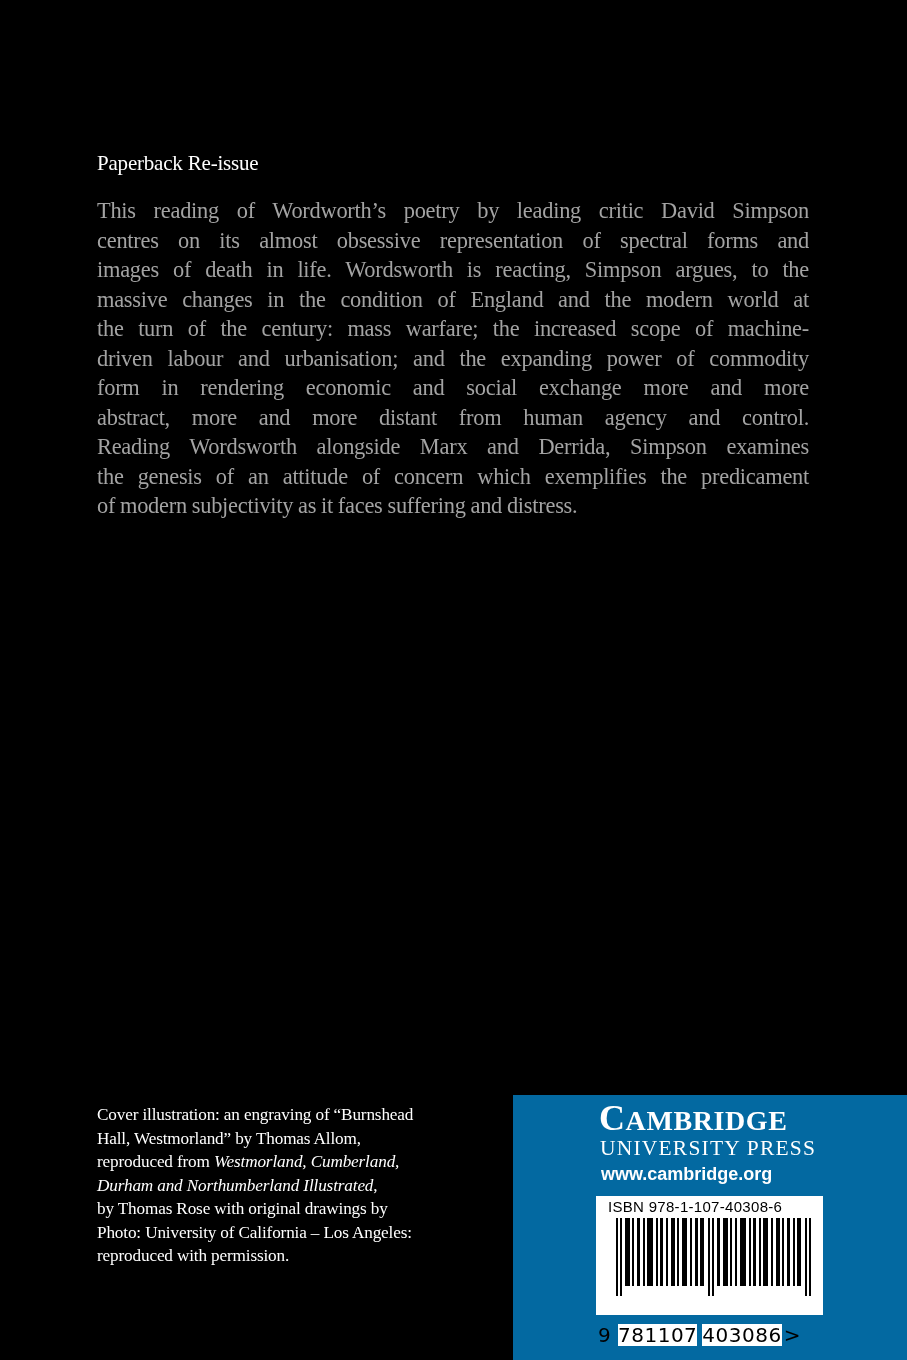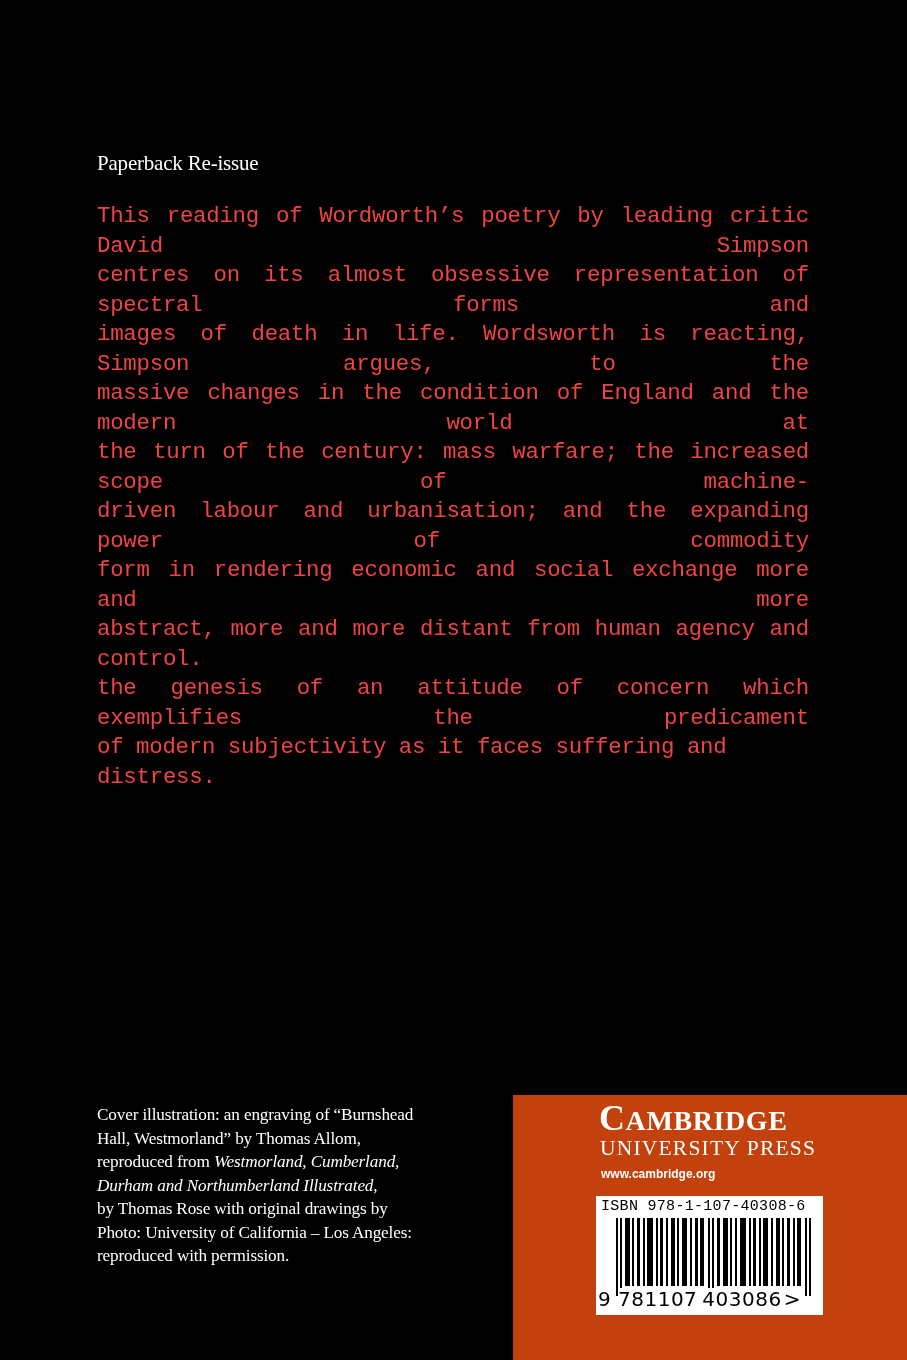--- a/index.html
+++ b/index.html
@@ -20,30 +20,29 @@
       left: 97px;
       top: 150px;
       font-size: 21px;
       line-height: 26px;
       color: #ffffff;
       letter-spacing: -0.2px;
     }
     .blurb {
       position: absolute;
       left: 97px;
-      top: 202px;
+      top: 196px;
       width: 712px;
       font-size: 22.4px;
       line-height: 29.5px;
       text-align: justify;
-      color: #ef4444;
+      color: #a3a3a3;
       letter-spacing: -0.25px;
       word-spacing: -0.5px;
       hyphens: manual;
-      font-family: Liberation Mono, monospace;
     }
     .blurb .last {
       text-align: left;
     }
     .credit {
       position: absolute;
       left: 97px;
       top: 1103px;
       width: 400px;
       font-size: 17.2px;
@@ -57,21 +56,21 @@
     }
     .credit em {
       font-style: italic;
     }
     .publisher-panel {
       position: absolute;
       left: 513px;
       top: 1095px;
       width: 394px;
       height: 265px;
-      background: #c2410c;
+      background: #0369a1;
     }
     .pub-name {
       position: absolute;
       left: 86px;
       top: 8px;
       color: #ffffff;
       font-family: "Liberation Serif", "DejaVu Serif", serif;
       font-weight: bold;
       font-size: 28px;
       line-height: 30px;
@@ -92,38 +91,38 @@
       letter-spacing: 1.2px;
       white-space: nowrap;
     }
     .pub-url {
       position: absolute;
       left: 88px;
       top: 70px;
       color: #ffffff;
       font-family: "Liberation Sans", "DejaVu Sans", sans-serif;
       font-weight: bold;
-      font-size: 12px;
+      font-size: 18px;
       line-height: 18px;
       white-space: nowrap;
     }
     .barcode-box {
       position: absolute;
       left: 83px;
       top: 101px;
       width: 227px;
       height: 119px;
       background: #ffffff;
       color: #000000;
     }
     .isbn-label {
       position: absolute;
-      left: 5px;
+      left: 12px;
       top: 2px;
-      font-family: Liberation Mono, monospace;
+      font-family: Liberation Sans, sans-serif;
       font-size: 15px;
       line-height: 17px;
       letter-spacing: 0.3px;
       white-space: nowrap;
     }
     .bars {
       position: absolute;
       left: 20px;
       top: 22px;
       width: 200px;
@@ -148,40 +147,42 @@
     }
     .barcode-digits .grp1 {
       display: inline-block;
       margin-left: 2px;
       background: #ffffff;
     }
     .barcode-digits .grp2 {
       display: inline-block;
       margin-left: 5px;
       background: #ffffff;
+      margin-top: 36px;
     }
     .barcode-digits .arrow {
       display: inline-block;
       margin-left: 2px;
     }
   </style>
 </head>
 <body>
 
 <div class="heading">Paperback Re-issue</div>
 
 <div class="blurb">
   <div style="text-align-last: justify;">This reading of Wordworth’s poetry by leading critic David Simpson</div>
   <div style="text-align-last: justify;">centres on its almost obsessive representation of spectral forms and</div>
   <div style="text-align-last: justify;">images of death in life. Wordsworth is reacting, Simpson argues, to the</div>
   <div style="text-align-last: justify;">massive changes in the condition of England and the modern world at</div>
   <div style="text-align-last: justify;">the turn of the century: mass warfare; the increased scope of machine-</div>
   <div style="text-align-last: justify;">driven labour and urbanisation; and the expanding power of commodity</div>
   <div style="text-align-last: justify;">form in rendering economic and social exchange more and more</div>
   <div style="text-align-last: justify;">abstract, more and more distant from human agency and control.</div>
+  <div style="text-align-last: justify;">Reading Wordsworth alongside Marx and Derrida, Simpson examines</div>
   <div style="text-align-last: justify;">the genesis of an attitude of concern which exemplifies the predicament</div>
   <div class="last">of modern subjectivity as it faces suffering and distress.</div>
 </div>
 
 <div class="credit">
   <span class="line">Cover illustration: an engraving of “Burnshead</span>
   <span class="line">Hall, Westmorland” by Thomas Allom,</span>
   <span class="line"><span>reproduced from </span><em>Westmorland, Cumberland,</em></span>
   <span class="line"><em>Durham and Northumberland Illustrated</em><span>,</span></span>
   <span class="line">by Thomas Rose with original drawings by</span>

